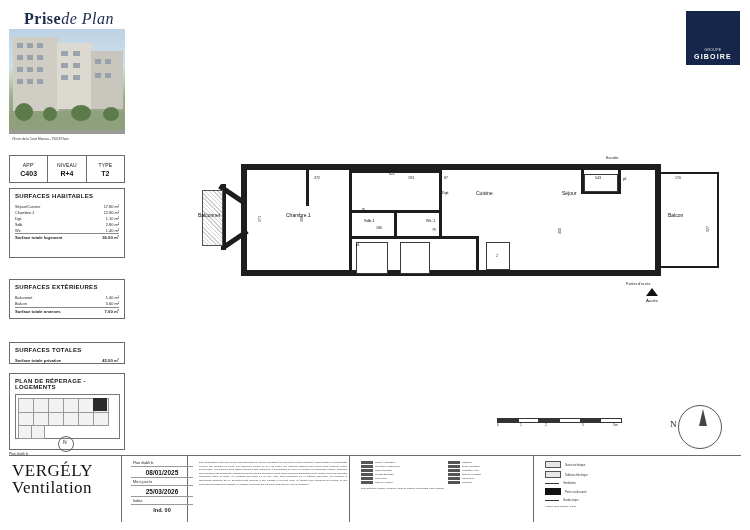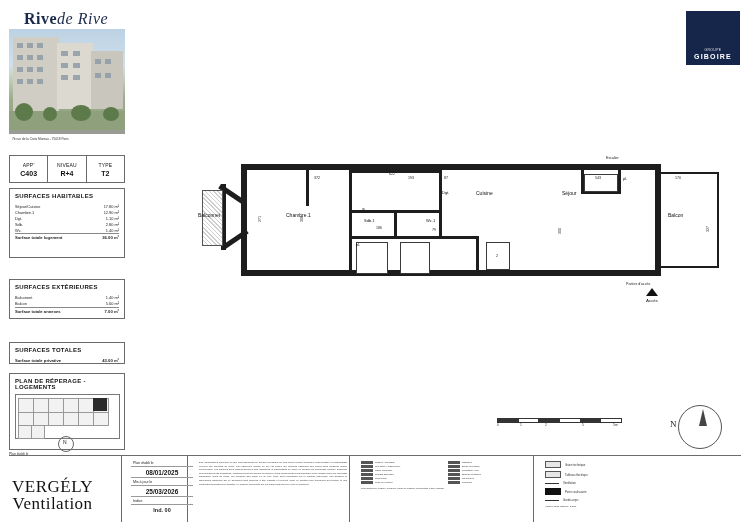--- a/index.html
+++ b/index.html
@@ -100,21 +100,21 @@
   .scalebar .bar span{flex:1;border-right:0.5px solid #333;}
   .scalebar .bar span:nth-child(odd){background:#333;}
   .scalebar .bar span:last-child{border-right:none;}
   .scalebar .ticks{position:relative;height:8px;font-size:3.4px;color:#333;}
   .scalebar .ticks i{position:absolute;font-style:normal;}
 
   
   .band{position:absolute;left:9px;right:9px;top:455px;height:66px;border-top:0.6px solid #6b6b6b;}
   .vsep{position:absolute;top:0;bottom:0;width:0;border-left:0.6px solid #6b6b6b;}
 
-  .archi{position:absolute;left:3px;top:22px;text-align:center;}
+  .archi{position:absolute;left:3px;top:6px;}
   .archi .l1{font-family:"Liberation Serif",serif;font-size:17px;letter-spacing:.5px;line-height:17px;color:#111;}
   .archi .l2{font-family:"Liberation Serif",serif;font-size:17px;letter-spacing:.5px;line-height:18px;color:#111;}
 
   .dates{position:absolute;left:122px;top:3px;width:62px;font-size:3.6px;color:#222;}
   .dates .row{display:flex;justify-content:space-between;align-items:baseline;border-bottom:0.5px solid #999;padding:2px 2px 1px;}
   .dates .big{font-size:6.5px;font-weight:bold;color:#111;}
   .dates .row.last{border-bottom:none;}
 
   .legal{position:absolute;left:190px;top:5px;width:148px;font-size:2.4px;line-height:1.5;color:#333;text-align:justify;}
 
@@ -128,21 +128,21 @@
   .legend2 .bx{width:14px;height:5px;border:0.5px solid #555;background:#e6e6e6;flex:none;}
   .legend2 .bx.solid{background:#111;border-color:#111;}
   .legend2 .bx.line{height:0;border:none;border-top:1px solid #333;}
 </style>
 </head>
 <body>
 
 <div class="sheet">
 
   <div class="logo-rive">
-    <span class="b">Rive</span><span class="i">de Rive</span>
+    <span class="b">Prise</span><span class="i">de Plan</span>
   </div>
 
   <div class="giboire">
     <div class="gtop">GROUPE</div>
     <div class="gmain">GIBOIRE</div>
   </div>
 
   <div class="photo">
     <div class="bld b1"></div>
     <div class="bld b2"></div>

